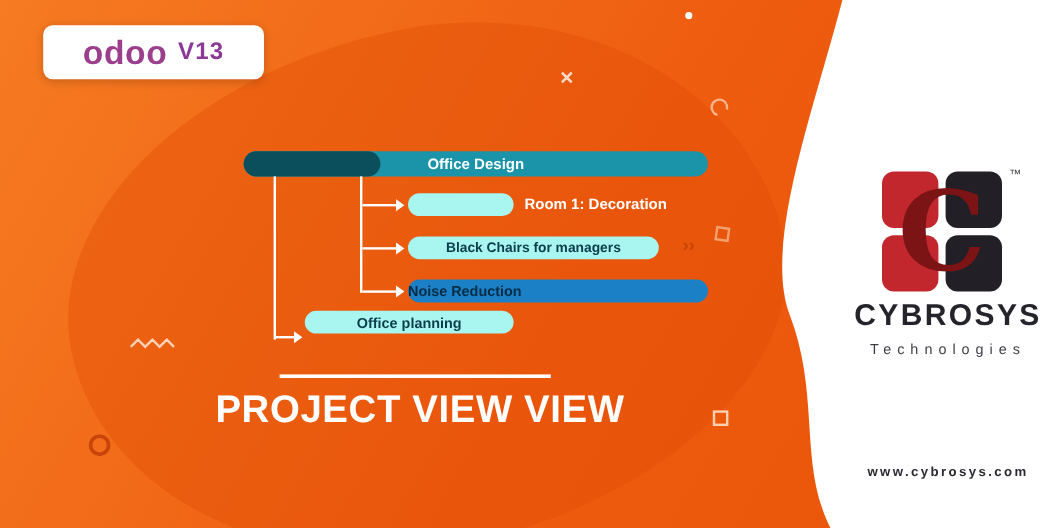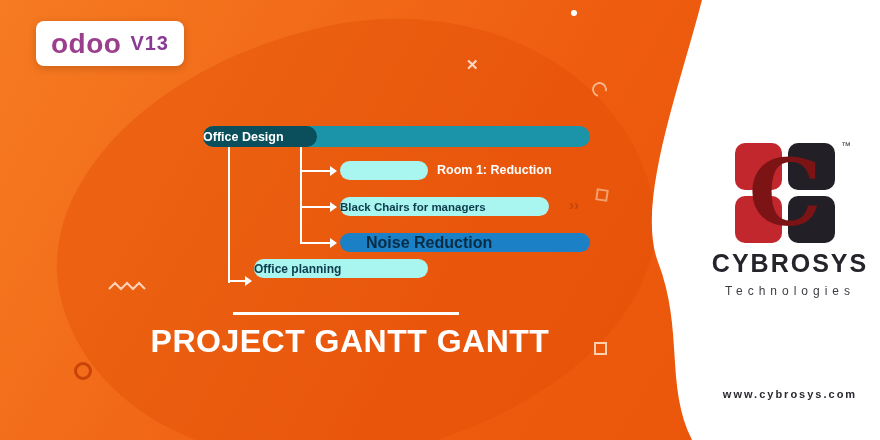--- a/index.html
+++ b/index.html
@@ -10,47 +10,47 @@
   }
   
   .blob {
     position:absolute; left:55px; top:25px; width:600px; height:430px;
     background:#e04d05; opacity:.40;
     border-radius:53% 47% 52% 48% / 48% 55% 45% 52%;
     transform:rotate(-12deg);
   }
   
   .badge {
-    position:absolute; left:36px; top:21px; width:148px; height:45px;
+    position:absolute; left:36px; top:21px; width:184px; height:45px;
     background:#ffffff; border-radius:8px;
     display:flex; align-items:center; justify-content:center; gap:9px;
     box-shadow:0 2px 8px rgba(0,0,0,.18);
   }
   .odoo-logo { font-size:28px; font-weight:bold; color:#9b3f8c; letter-spacing:.5px; }
   .odoo-version { font-size:20px; font-weight:bold; color:#8a3a95; letter-spacing:1px; }
 
   
   .bar {
     position:absolute; height:19px; border-radius:10px;
-    display:flex; align-items:center; justify-content:flex-start;
+    display:flex; align-items:center; justify-content:center;
     font-size:11.5px; font-weight:bold;
   }
   .bar-root {
     left:203px; top:126px; width:387px; height:21px; border-radius:11px;
     background:#1b93a8; color:#ffffff; font-size:12.5px;
   }
   .bar-root .progress {
     position:absolute; left:0; top:0; width:114px; height:21px;
     background:#0b4f5c; border-radius:11px;
   }
   .bar-root .bar-label { position:relative; z-index:2; }
   .bar-room1 { left:340px; top:161px; width:88px; background:#a9f5ef; }
   .label-room1 { position:absolute; left:437px; top:163px; color:#ffffff; font-size:12.5px; font-weight:bold; }
   .bar-chairs { left:340px; top:197px; width:209px; background:#a9f5ef; color:#0c3d4d; }
-  .bar-noise { left:340px; top:233px; width:250px; background:#1b80c6; color:#082c44; justify-content:flex-start; padding-left:26px; font-size:16px; }
+  .bar-noise { left:340px; top:233px; width:250px; background:#1b80c6; color:#082c44; justify-content:flex-start; font-size:12px; }
   .bar-plan { left:254px; top:259px; width:174px; background:#a9f5ef; color:#0c3d4d; font-size:12px; }
 
   
   .vline { position:absolute; width:2px; background:#ffffff; }
   .vlineA { left:228px; top:147px; height:136px; }
   .vlineB { left:300px; top:147px; height:97px; }
   .hline { position:absolute; height:2px; background:#ffffff; }
   .h-room  { left:302px; top:170px; width:28px; }
   .h-chairs{ left:302px; top:206px; width:28px; }
   .h-noise { left:302px; top:242px; width:28px; }
@@ -146,37 +146,37 @@
     <div class="hline h-room"></div>
     <div class="hline h-chairs"></div>
     <div class="hline h-noise"></div>
     <div class="hline h-plan"></div>
     <div class="arrow a-room"></div>
     <div class="arrow a-chairs"></div>
     <div class="arrow a-noise"></div>
     <div class="arrow a-plan"></div>
 
     <div class="bar bar-room1"></div>
-    <div class="label-room1">Room 1: Reduction</div>
+    <div class="label-room1">Room 1: Decoration</div>
 
     <div class="bar bar-chairs">
       <span>Black Chairs for managers</span>
     </div>
 
     <div class="bar bar-noise">
       <span>Noise Reduction</span>
     </div>
 
     <div class="bar bar-plan">
       <span>Office planning</span>
     </div>
   </div>
 
   <div class="divider"></div>
-  <div class="title">PROJECT GANTT GANTT</div>
+  <div class="title">PROJECT VIEW VIEW</div>
 
   <svg class="panel" viewBox="0 0 260 440">
     <path d="M82,0 L260,0 L260,440 L72,440 C45,386 64,330 38,262 C16,204 58,92 82,0 Z" fill="#ffffff"></path>
   </svg>
 
   <div class="logo">
     <div class="sq sq-tl"></div>
     <div class="sq sq-tr"></div>
     <div class="sq sq-bl"></div>
     <div class="sq sq-br"></div>

